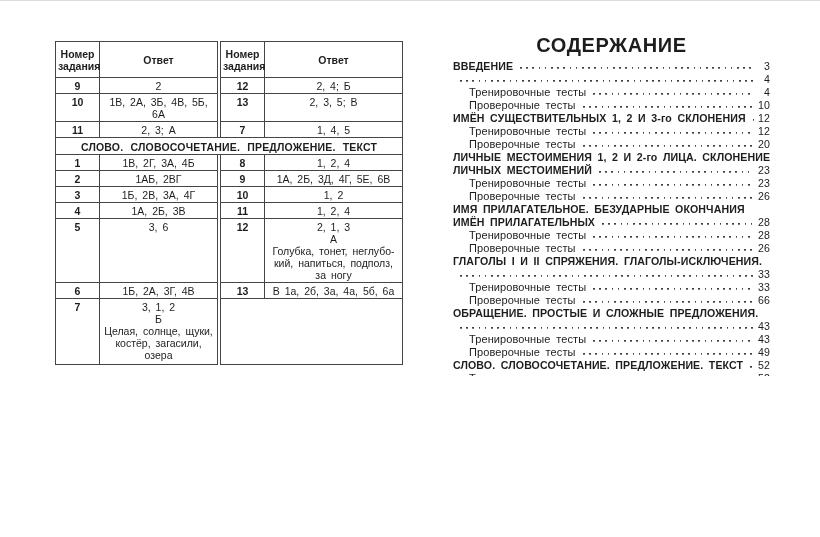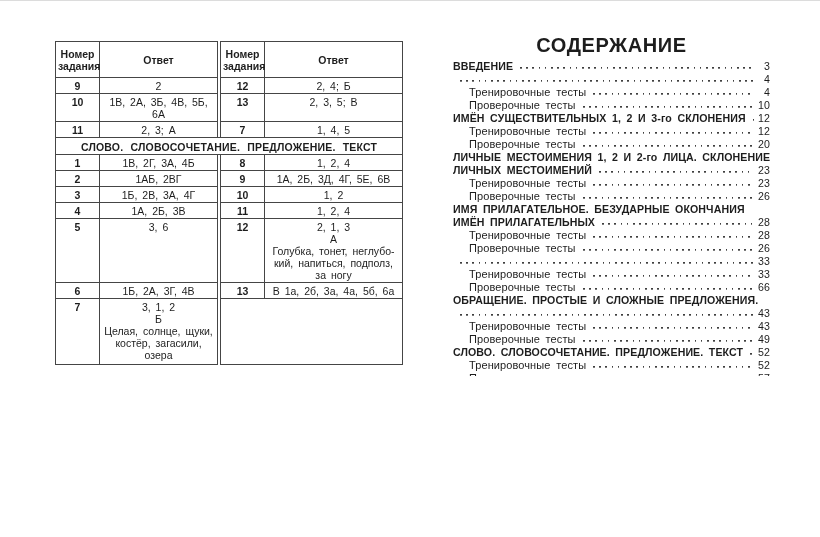--- a/index.html
+++ b/index.html
@@ -321,20 +321,21 @@
         <div class="toc-entry sub">
           <div class="pre-line"></div>
           <div class="last-line">
             <span class="label">Проверочные тесты</span>
             <span class="leader"></span>
             <span class="page-num">26</span>
           </div>
         </div>
 
         <div class="toc-entry head">
+          <div class="pre-line">ГЛАГОЛЫ I И II СПРЯЖЕНИЯ. ГЛАГОЛЫ-ИСКЛЮЧЕНИЯ.</div>
           <div class="last-line">
             <span class="leader"></span>
             <span class="page-num">33</span>
           </div>
         </div>
 
         <div class="toc-entry sub">
           <div class="pre-line"></div>
           <div class="last-line">
             <span class="label">Тренировочные тесты</span>

